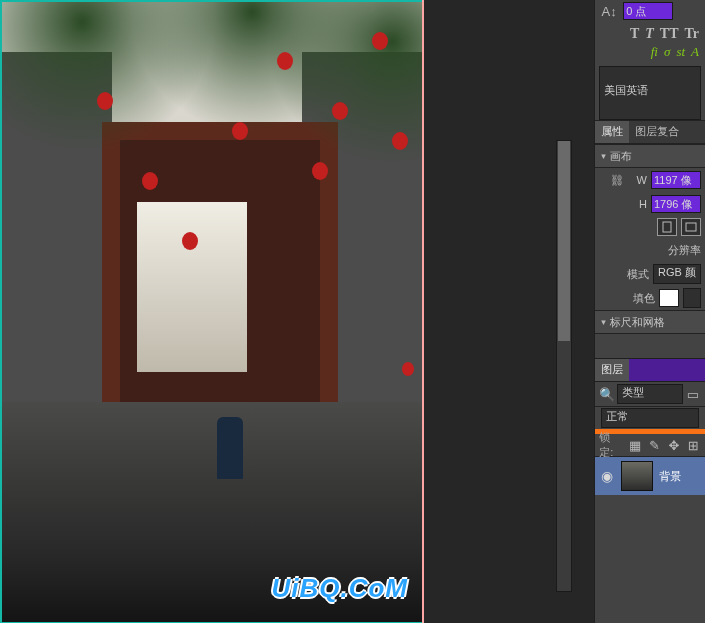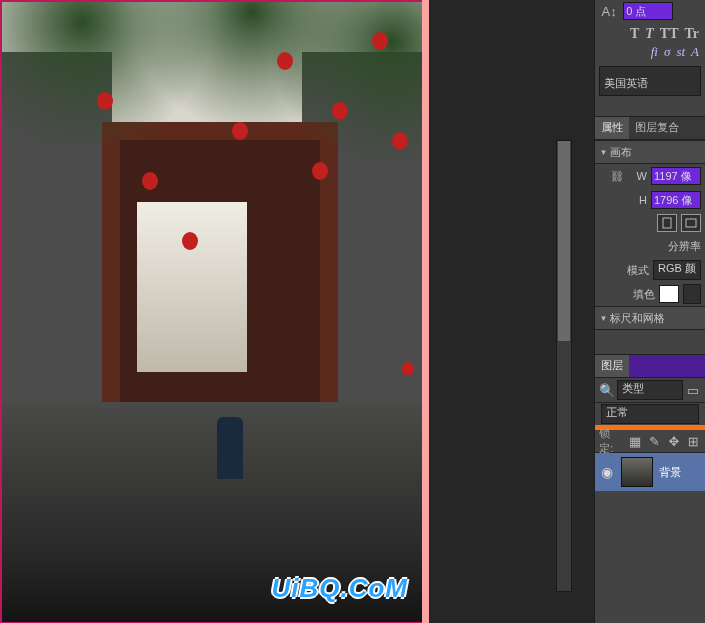--- a/index.html
+++ b/index.html
@@ -1,18 +1,18 @@
 <!DOCTYPE html>
 <html><head>
 <meta charset="utf-8">
 <style>
   html,body{margin:0;padding:0;width:705px;height:623px;background:#323232;font-family:"Microsoft YaHei",Arial,sans-serif;font-size:11px;color:#c8c8c8;overflow:hidden}
   .workspace{display:flex;width:705px;height:623px}
   .canvas-area{position:relative;width:595px;height:623px;background:#262626;display:flex;align-items:flex-start;justify-content:flex-start}
-  .canvas-border{width:422px;height:623px;background:#be185d;border-right:7px solid #fca5a5}
+  .canvas-border{width:422px;height:623px;background:#14b8a6;border-right:2px solid #fca5a5}
   .photo{width:420px;height:620px;margin:2px 0 0 2px;background:
     linear-gradient(to bottom,#e8e6e0 0%,#d8d5cc 20%,#6a6a5e 45%,#3a3a38 60%,#2a2a28 75%,#202020 100%);
     position:relative;overflow:hidden}
   
   .gate{position:absolute;left:100px;top:120px;width:200px;height:280px;background:#3f1f18;border:18px solid #5c2a1c;border-bottom:none}
   .gate-inner{position:absolute;left:135px;top:200px;width:110px;height:170px;background:linear-gradient(#f0ede4,#bfb9ab);}
   .ground{position:absolute;left:0;top:400px;width:420px;height:220px;background:linear-gradient(#4a4a48,#282828 70%,#141414)}
   .wall-l{position:absolute;left:0;top:50px;width:110px;height:360px;background:#4c4c4c}
   .wall-r{position:absolute;left:300px;top:50px;width:120px;height:360px;background:#4c4c4c}
   .tree{position:absolute;left:0;top:0;width:420px;height:180px;background:radial-gradient(circle at 80px 20px,#2b4a25 0%,transparent 35%),radial-gradient(circle at 250px 10px,#2b4a25 0%,transparent 40%),radial-gradient(circle at 390px 40px,#2b4a25 0%,transparent 30%);}
@@ -25,22 +25,22 @@
   
   .panels{width:110px;height:623px;background:#434343;border-left:1px solid #1f1f1f;display:flex;flex-direction:column;font-size:11px}
   .row{display:flex;align-items:center;height:22px;padding:0 4px;gap:4px}
   .num-field{background:#6d28d9;border:1px solid #1a1a1a;color:#d8d8d8;height:16px;width:40px;padding:0 2px;font-size:11px}
   .num-field.wide{width:44px}
   .iconbtn{width:20px;height:18px;display:flex;align-items:center;justify-content:center;color:#b8b8b8;font-size:13px}
   .iconbtn.small{width:16px}
   .typerow{display:flex;gap:6px;justify-content:flex-end;padding:4px 6px 2px}
   .typerow span{font-family:Georgia,serif;font-weight:bold;font-size:14px;color:#bcbcbc}
   .otrow{display:flex;gap:6px;justify-content:flex-end;padding:0 6px 4px}
-  .otrow span{font-family:Georgia,serif;font-style:italic;font-size:13px;color:#c4b5fd}
-  .lang-field{margin:2px 4px 20px;height:20px;background:#2f2f2f;border:1px solid #1a1a1a;display:flex;align-items:flex-end;padding:4px 4px;color:#d0d0d0}
+  .otrow span{font-family:Georgia,serif;font-style:italic;font-size:13px;color:#84cc16}
+  .lang-field{margin:2px 4px 0;height:20px;background:#2f2f2f;border:1px solid #1a1a1a;display:flex;align-items:flex-start;padding:16px 4px;color:#d0d0d0}
   .tabs{display:flex;height:22px;background:#383838;border-top:1px solid #222;border-bottom:1px solid #222}
   .tab{padding:3px 6px;color:#bdbdbd}
   .tab.active{background:#525252;color:#e6e6e6}
   .prop-doc{display:flex;align-items:center;height:28px;gap:6px;padding:0 6px}
   .doc-icon{width:16px;height:18px;border:1px solid #bdbdbd;position:relative}
   .doc-icon::after{content:"";position:absolute;right:-1px;top:-1px;width:6px;height:6px;border-left:1px solid #bdbdbd;border-bottom:1px solid #bdbdbd;background:#434343}
   .section-hdr{display:flex;align-items:center;height:22px;padding:0 6px;background:#4a4a4a;border-top:1px solid #222;border-bottom:1px solid #222;gap:4px}
   .chev{font-size:9px;color:#bbb}
   .dim-row{display:flex;align-items:center;height:24px;gap:4px;padding:0 4px;justify-content:flex-end}
   .dim-label{color:#c4c4c4;width:14px;text-align:right}

